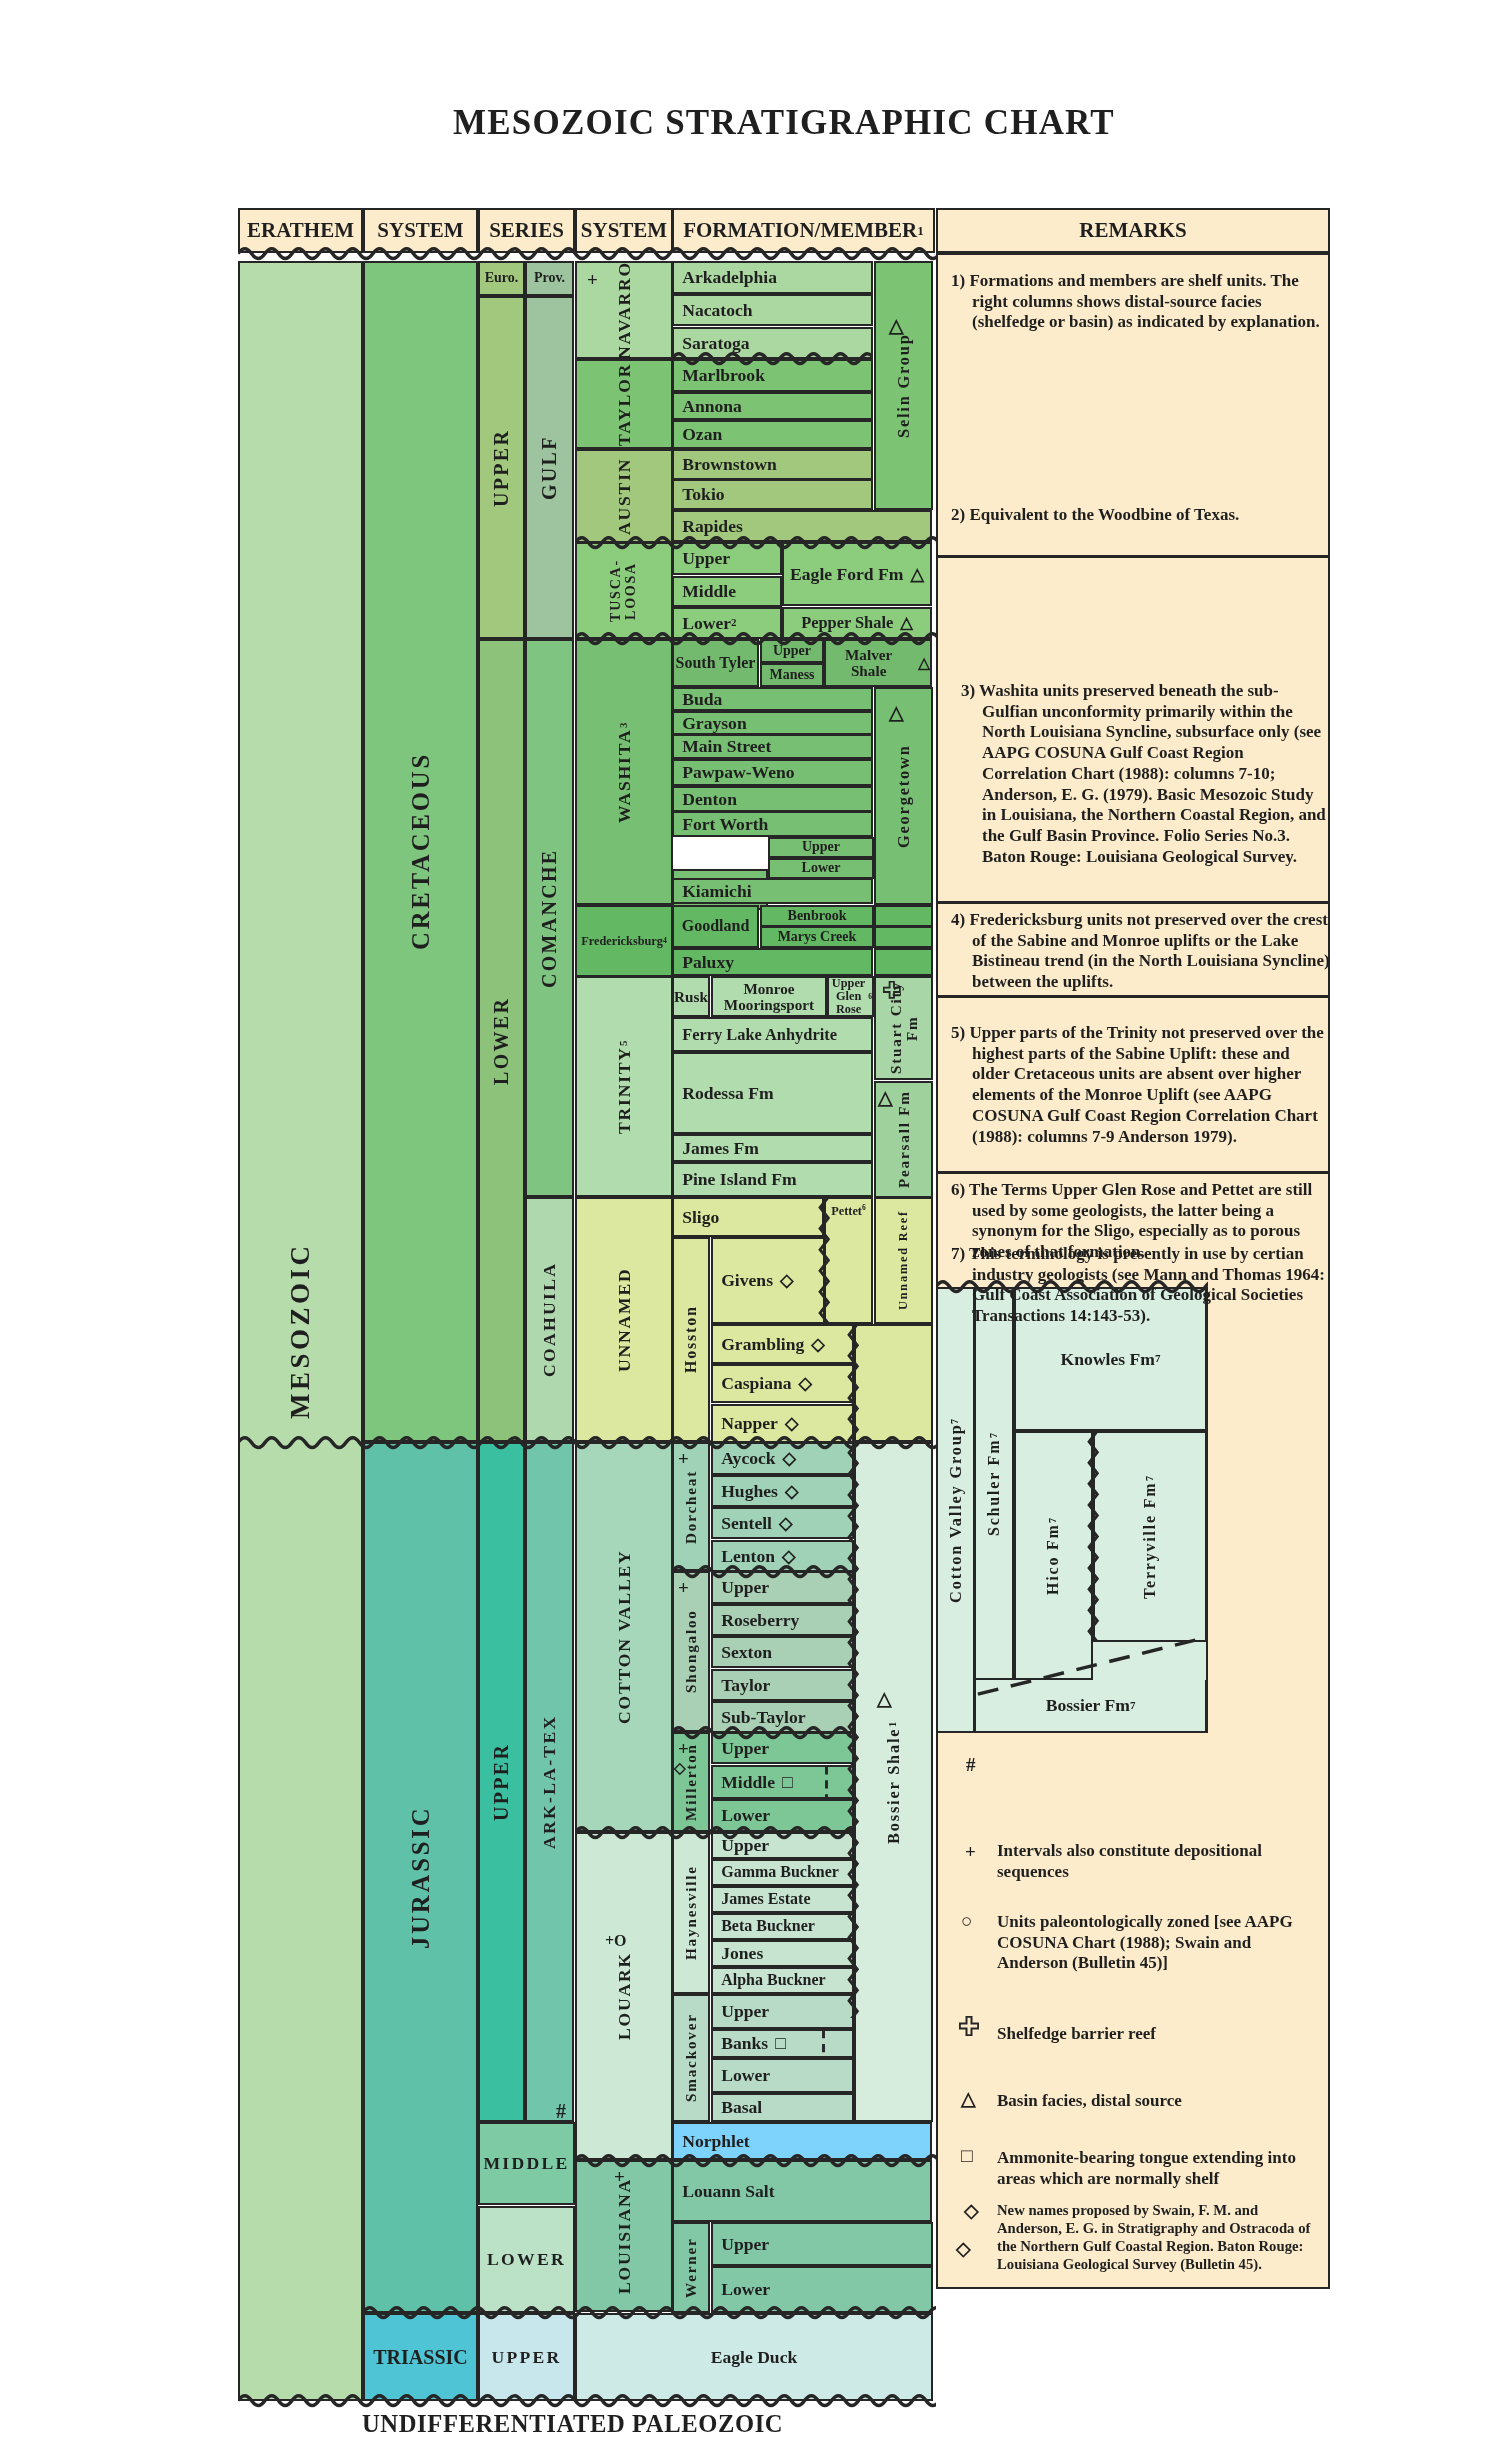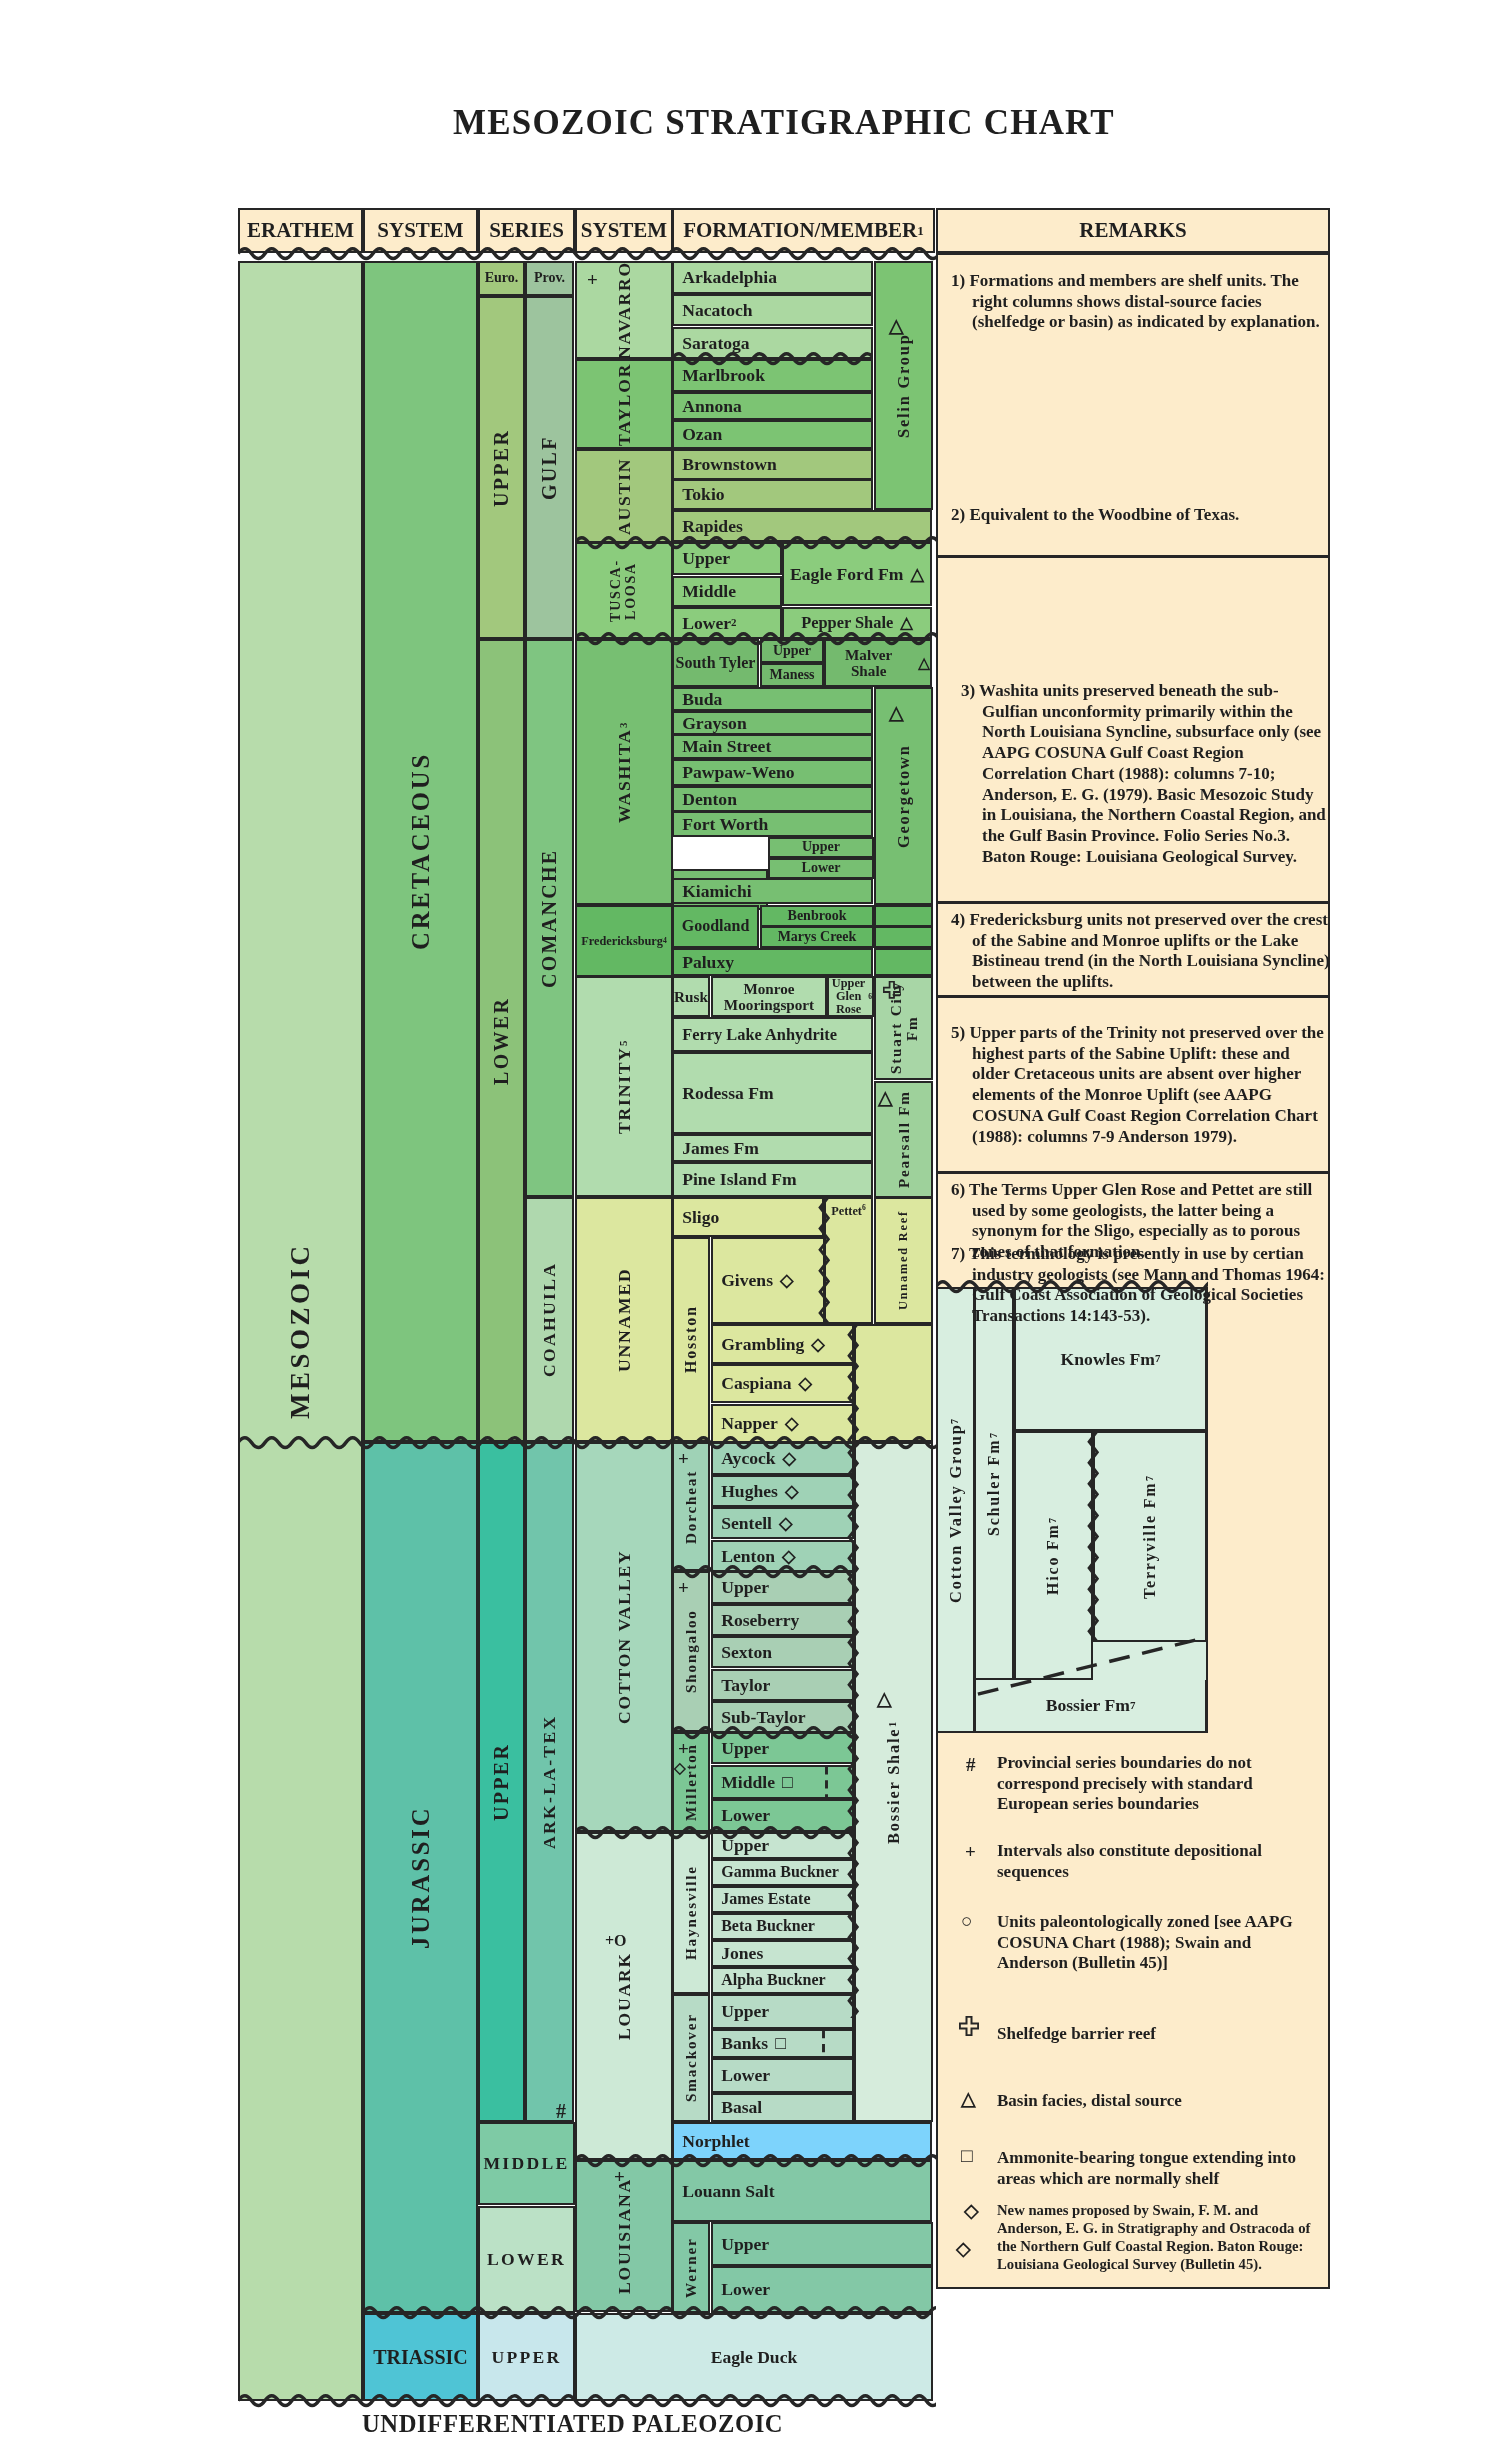--- a/index.html
+++ b/index.html
@@ -288,21 +288,20 @@
 
   <div class="rem" style="left:951px;top:271px;width:359px">1) Formations and members are shelf units. The right columns shows distal-source facies (shelfedge or basin) as indicated by explanation.</div>
   <div class="rem" style="left:951px;top:505px;width:359px">2) Equivalent to the Woodbine of Texas.</div>
   <div class="rem" style="left:961px;top:681px;width:346px">3) Washita units preserved beneath the sub-Gulfian unconformity primarily within the North Louisiana Syncline, subsurface only (see AAPG COSUNA Gulf Coast Region Correlation Chart (1988):  columns 7-10; Anderson, E. G. (1979).  Basic Mesozoic Study in Louisiana, the Northern Coastal Region,  and the Gulf Basin Province. Folio Series No.3. Baton Rouge: Louisiana Geological Survey.</div>
   <div class="rem" style="left:951px;top:910px;width:363px">4) Fredericksburg units not preserved over the crest of the Sabine and Monroe uplifts or the Lake Bistineau trend (in the North Louisiana Syncline) between the uplifts.</div>
   <div class="rem" style="left:951px;top:1023px;width:359px">5) Upper parts of the Trinity not preserved over the highest parts of the Sabine Uplift:  these and older Cretaceous units are absent over higher elements of the Monroe Uplift  (see AAPG COSUNA Gulf Coast Region Correlation Chart (1988): columns 7-9 Anderson 1979).</div>
   <div class="rem" style="left:951px;top:1180px;width:369px">6) The Terms Upper Glen Rose and Pettet are still used by some geologists, the latter being a synonym for the Sligo, especially as to porous zones of that formation.</div>
   <div class="rem" style="left:951px;top:1244px;width:369px">7) This terminology is presently in use by certian industry geologists (see Mann and Thomas 1964: Gulf Coast Association of Geological Societies Transactions 14:143-53).</div>
 
   <div class="legicon" style="left:966px;top:1754px">#</div>
-  <div class="leg" style="left:997px;top:1753px;width:320px">Provincial series boundaries do not correspond precisely with standard European series boundaries</div>
   <div class="legicon" style="left:965px;top:1841px">+</div>
   <div class="leg" style="left:997px;top:1841px;width:320px">Intervals also constitute depositional sequences</div>
   <div class="legicon" style="left:961px;top:1910px">○</div>
   <div class="leg" style="left:997px;top:1912px;width:320px">Units paleontologically zoned [see AAPG COSUNA Chart (1988); Swain and Anderson (Bulletin 45)]</div>
   <svg class="absvg" style="left:959px;top:2016px" width="20" height="20" viewBox="0 0 24 24">
       <path d="M9 1 h6 v8 h8 v6 h-8 v8 h-6 v-8 h-8 v-6 h8 z" fill="none" stroke="#262626" stroke-width="2.4"></path>
     </svg>
   <div class="leg" style="left:997px;top:2024px;width:320px">Shelfedge barrier reef</div>
   <div class="legicon" style="left:961px;top:2087px">△</div>
   <div class="leg" style="left:997px;top:2091px;width:320px">Basin facies, distal source</div>

